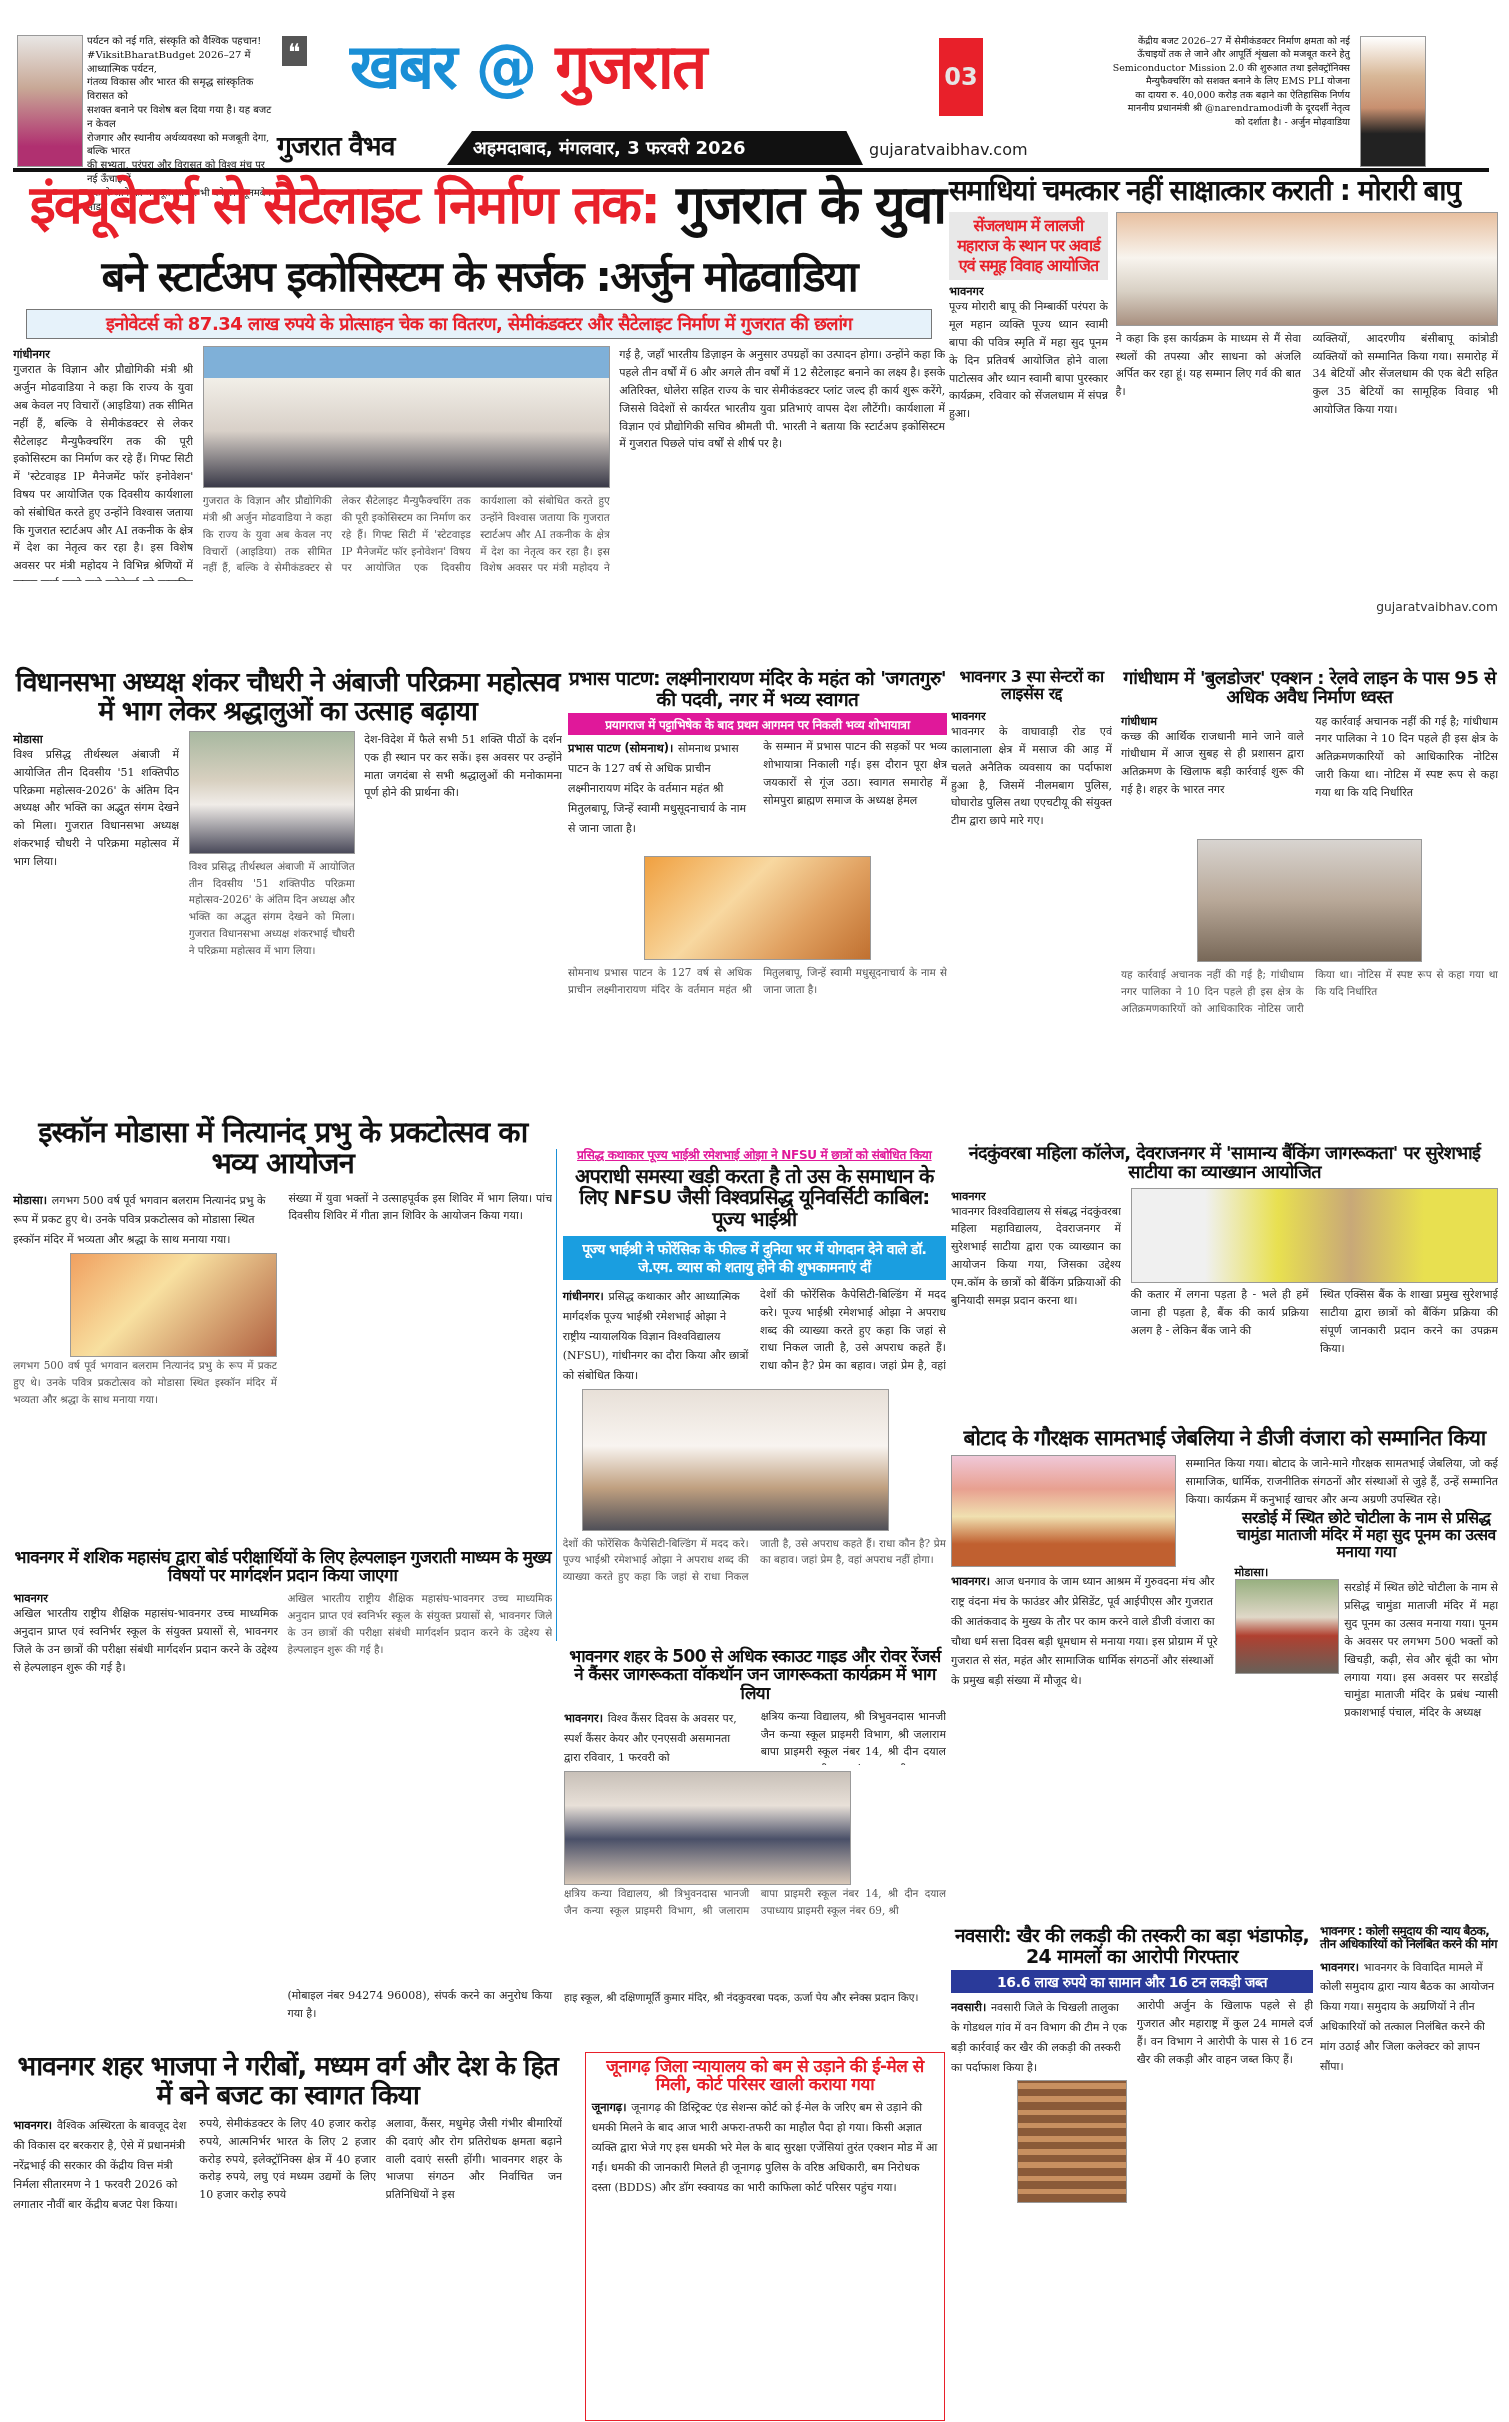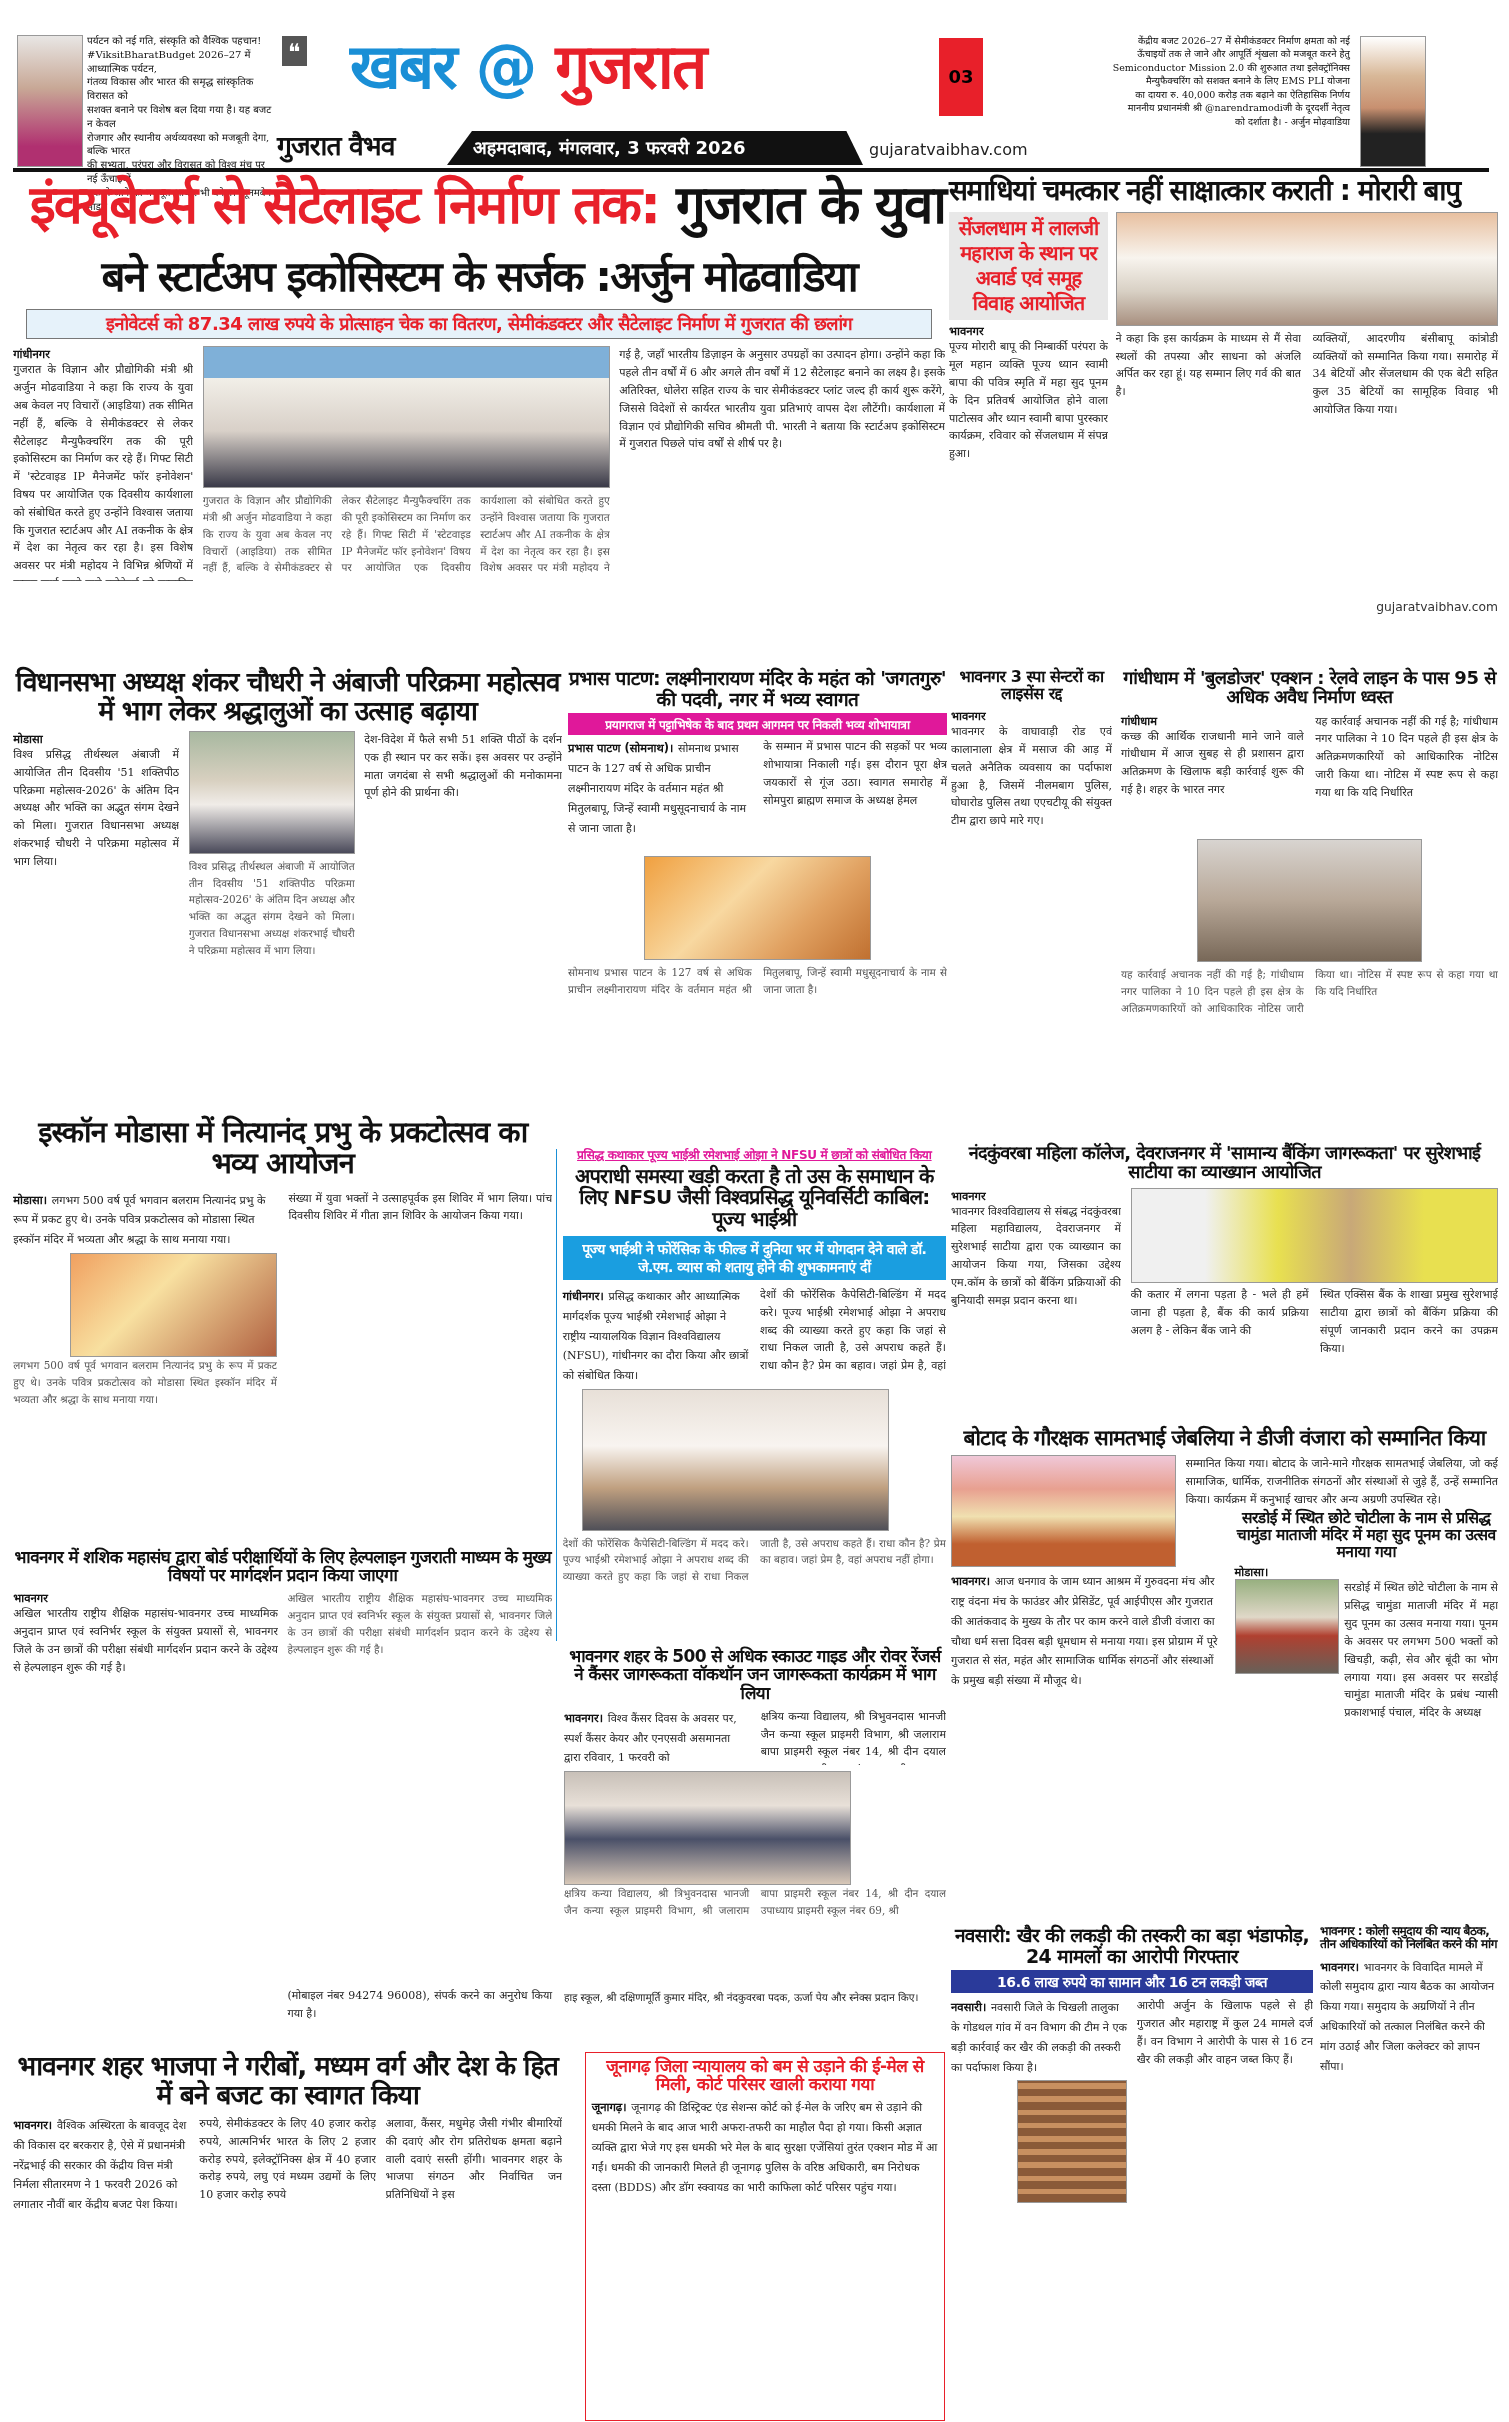--- a/index.html
+++ b/index.html
@@ -30,21 +30,21 @@
   </div>
   <div class="abs" style="left:282px;top:36px;width:24.6px;height:30px;background:#555;color:#fff;font-size:23px;text-align:center;line-height:32px;font-family:'DejaVu Serif',serif">❝</div>
   <div class="abs" style="left:350px;top:36px;font-family:'DejaVu Sans',sans-serif;font-weight:bold;font-size:62px;line-height:1;letter-spacing:-1.9px">
     <span style="color:#1a8fd6">खबर @</span>
     <span style="color:#e8202a">गुजरात</span>
   </div>
   <div class="abs" style="left:277px;top:127px;font-family:'DejaVu Sans',sans-serif;font-weight:bold;font-size:26.5px;letter-spacing:-0.9px">गुजरात वैभव</div>
   <div class="abs" style="left:447px;top:131px;width:416px;height:34px;background:#111;clip-path:polygon(6% 0,96% 0,100% 100%,0 100%)"></div>
   <div class="abs" style="left:473px;top:135px;color:#fff;font-family:'DejaVu Sans',sans-serif;font-weight:bold;font-size:18px">अहमदाबाद, मंगलवार, 3 फरवरी 2026</div>
   <div class="abs" style="left:869px;top:140px;font-family:'DejaVu Sans',sans-serif;font-size:16px;color:#222">gujaratvaibhav.com</div>
-  <div class="abs" style="left:939px;top:38px;width:44px;height:78px;background:#e8202a;color:#000000;font-family:'DejaVu Sans',sans-serif;font-weight:bold;font-size:18px;text-align:center;line-height:78px">03</div>
+  <div class="abs" style="left:939px;top:38px;width:44px;height:78px;background:#e8202a;color:#e5e5e5;font-family:'DejaVu Sans',sans-serif;font-weight:bold;font-size:24px;text-align:center;line-height:78px">03</div>
   <div class="abs" style="left:990px;top:34px;width:360px;font-size:9.5px;line-height:1.42;text-align:right;color:#111">
     <div>केंद्रीय बजट 2026–27 में सेमीकंडक्टर निर्माण क्षमता को नई</div>
     <div>ऊँचाइयों तक ले जाने और आपूर्ति शृंखला को मजबूत करने हेतु</div>
     <div>Semiconductor Mission 2.0 की शुरुआत तथा इलेक्ट्रॉनिक्स</div>
     <div>मैन्युफैक्चरिंग को सशक्त बनाने के लिए EMS PLI योजना</div>
     <div>का दायरा रु. 40,000 करोड़ तक बढ़ाने का ऐतिहासिक निर्णय</div>
     <div>माननीय प्रधानमंत्री श्री @narendramodiजी के दूरदर्शी नेतृत्व</div>
     <div>को दर्शाता है। - अर्जुन मोढ़वाडिया</div>
   </div>
   <div class="abs photo" style="left:1360px;top:36px;width:66px;height:131px;background:linear-gradient(180deg,#fff,#d8b898 30%,#c89070 55%,#222 75%)"></div>
@@ -72,21 +72,21 @@
       <div class="body" style="height:240px;overflow:hidden">गई है, जहाँ भारतीय डिज़ाइन के अनुसार उपग्रहों का उत्पादन होगा। उन्होंने कहा कि पहले तीन वर्षों में 6 और अगले तीन वर्षों में 12 सैटेलाइट बनाने का लक्ष्य है। इसके अतिरिक्त, धोलेरा सहित राज्य के चार सेमीकंडक्टर प्लांट जल्द ही कार्य शुरू करेंगे, जिससे विदेशों से कार्यरत भारतीय युवा प्रतिभाएं वापस देश लौटेंगी। कार्यशाला में विज्ञान एवं प्रौद्योगिकी सचिव श्रीमती पी. भारती ने बताया कि स्टार्टअप इकोसिस्टम में गुजरात पिछले पांच वर्षों से शीर्ष पर है।</div>
     </div>
   </div>
 </div>
 
 <div class="abs" style="left:949px;top:176px;width:549px;height:473px">
   <div class="hl" style="font-size:28px;white-space:nowrap;letter-spacing:-1.4px">समाधियां चमत्कार नहीं साक्षात्कार कराती : मोरारी बापु</div>
   <div style="display:flex;gap:7.6px;margin-top:5.7px">
     <div style="width:159px">
       <div style="background:#e8e8e8;padding:3.8px;text-align:center">
-        <span class="hl" style="color:#e8202a;font-size:20px;line-height:1.25">सेंजलधाम में लालजी महाराज के स्थान पर अवार्ड एवं समूह विवाह आयोजित</span>
+        <span class="hl" style="color:#e8202a;font-size:16px;line-height:1.25">सेंजलधाम में लालजी महाराज के स्थान पर अवार्ड एवं समूह विवाह आयोजित</span>
       </div>
       <div class="dateline" style="margin-top:3.8px">भावनगर</div>
       <div class="body" style="height:303px;overflow:hidden">पूज्य मोरारी बापू की निम्बार्की परंपरा के मूल महान व्यक्ति पूज्य ध्यान स्वामी बापा की पवित्र स्मृति में महा सुद पूनम के दिन प्रतिवर्ष आयोजित होने वाला पाटोत्सव और ध्यान स्वामी बापा पुरस्कार कार्यक्रम, रविवार को सेंजलधाम में संपन्न हुआ।</div>
     </div>
     <div style="flex:1">
       <div class="photo" style="height:114px;background:linear-gradient(180deg,#e8c0a0,#f8f4ee 40%,#d8d0c4 70%,#a89080)"></div>
       <div class="cols" style="margin-top:3.8px">
         <div class="body" style="height:284px;overflow:hidden">ने कहा कि इस कार्यक्रम के माध्यम से मैं सेवा स्थलों की तपस्या और साधना को अंजलि अर्पित कर रहा हूं। यह सम्मान लिए गर्व की बात है।</div>
         <div>
           <div class="body" style="height:270px;overflow:hidden">व्यक्तियों, आदरणीय बंसीबापू कांत्रोडी व्यक्तियों को सम्मानित किया गया। समारोह में 34 बेटियों और सेंजलधाम की एक बेटी सहित कुल 35 बेटियों का सामूहिक विवाह भी आयोजित किया गया।</div>

